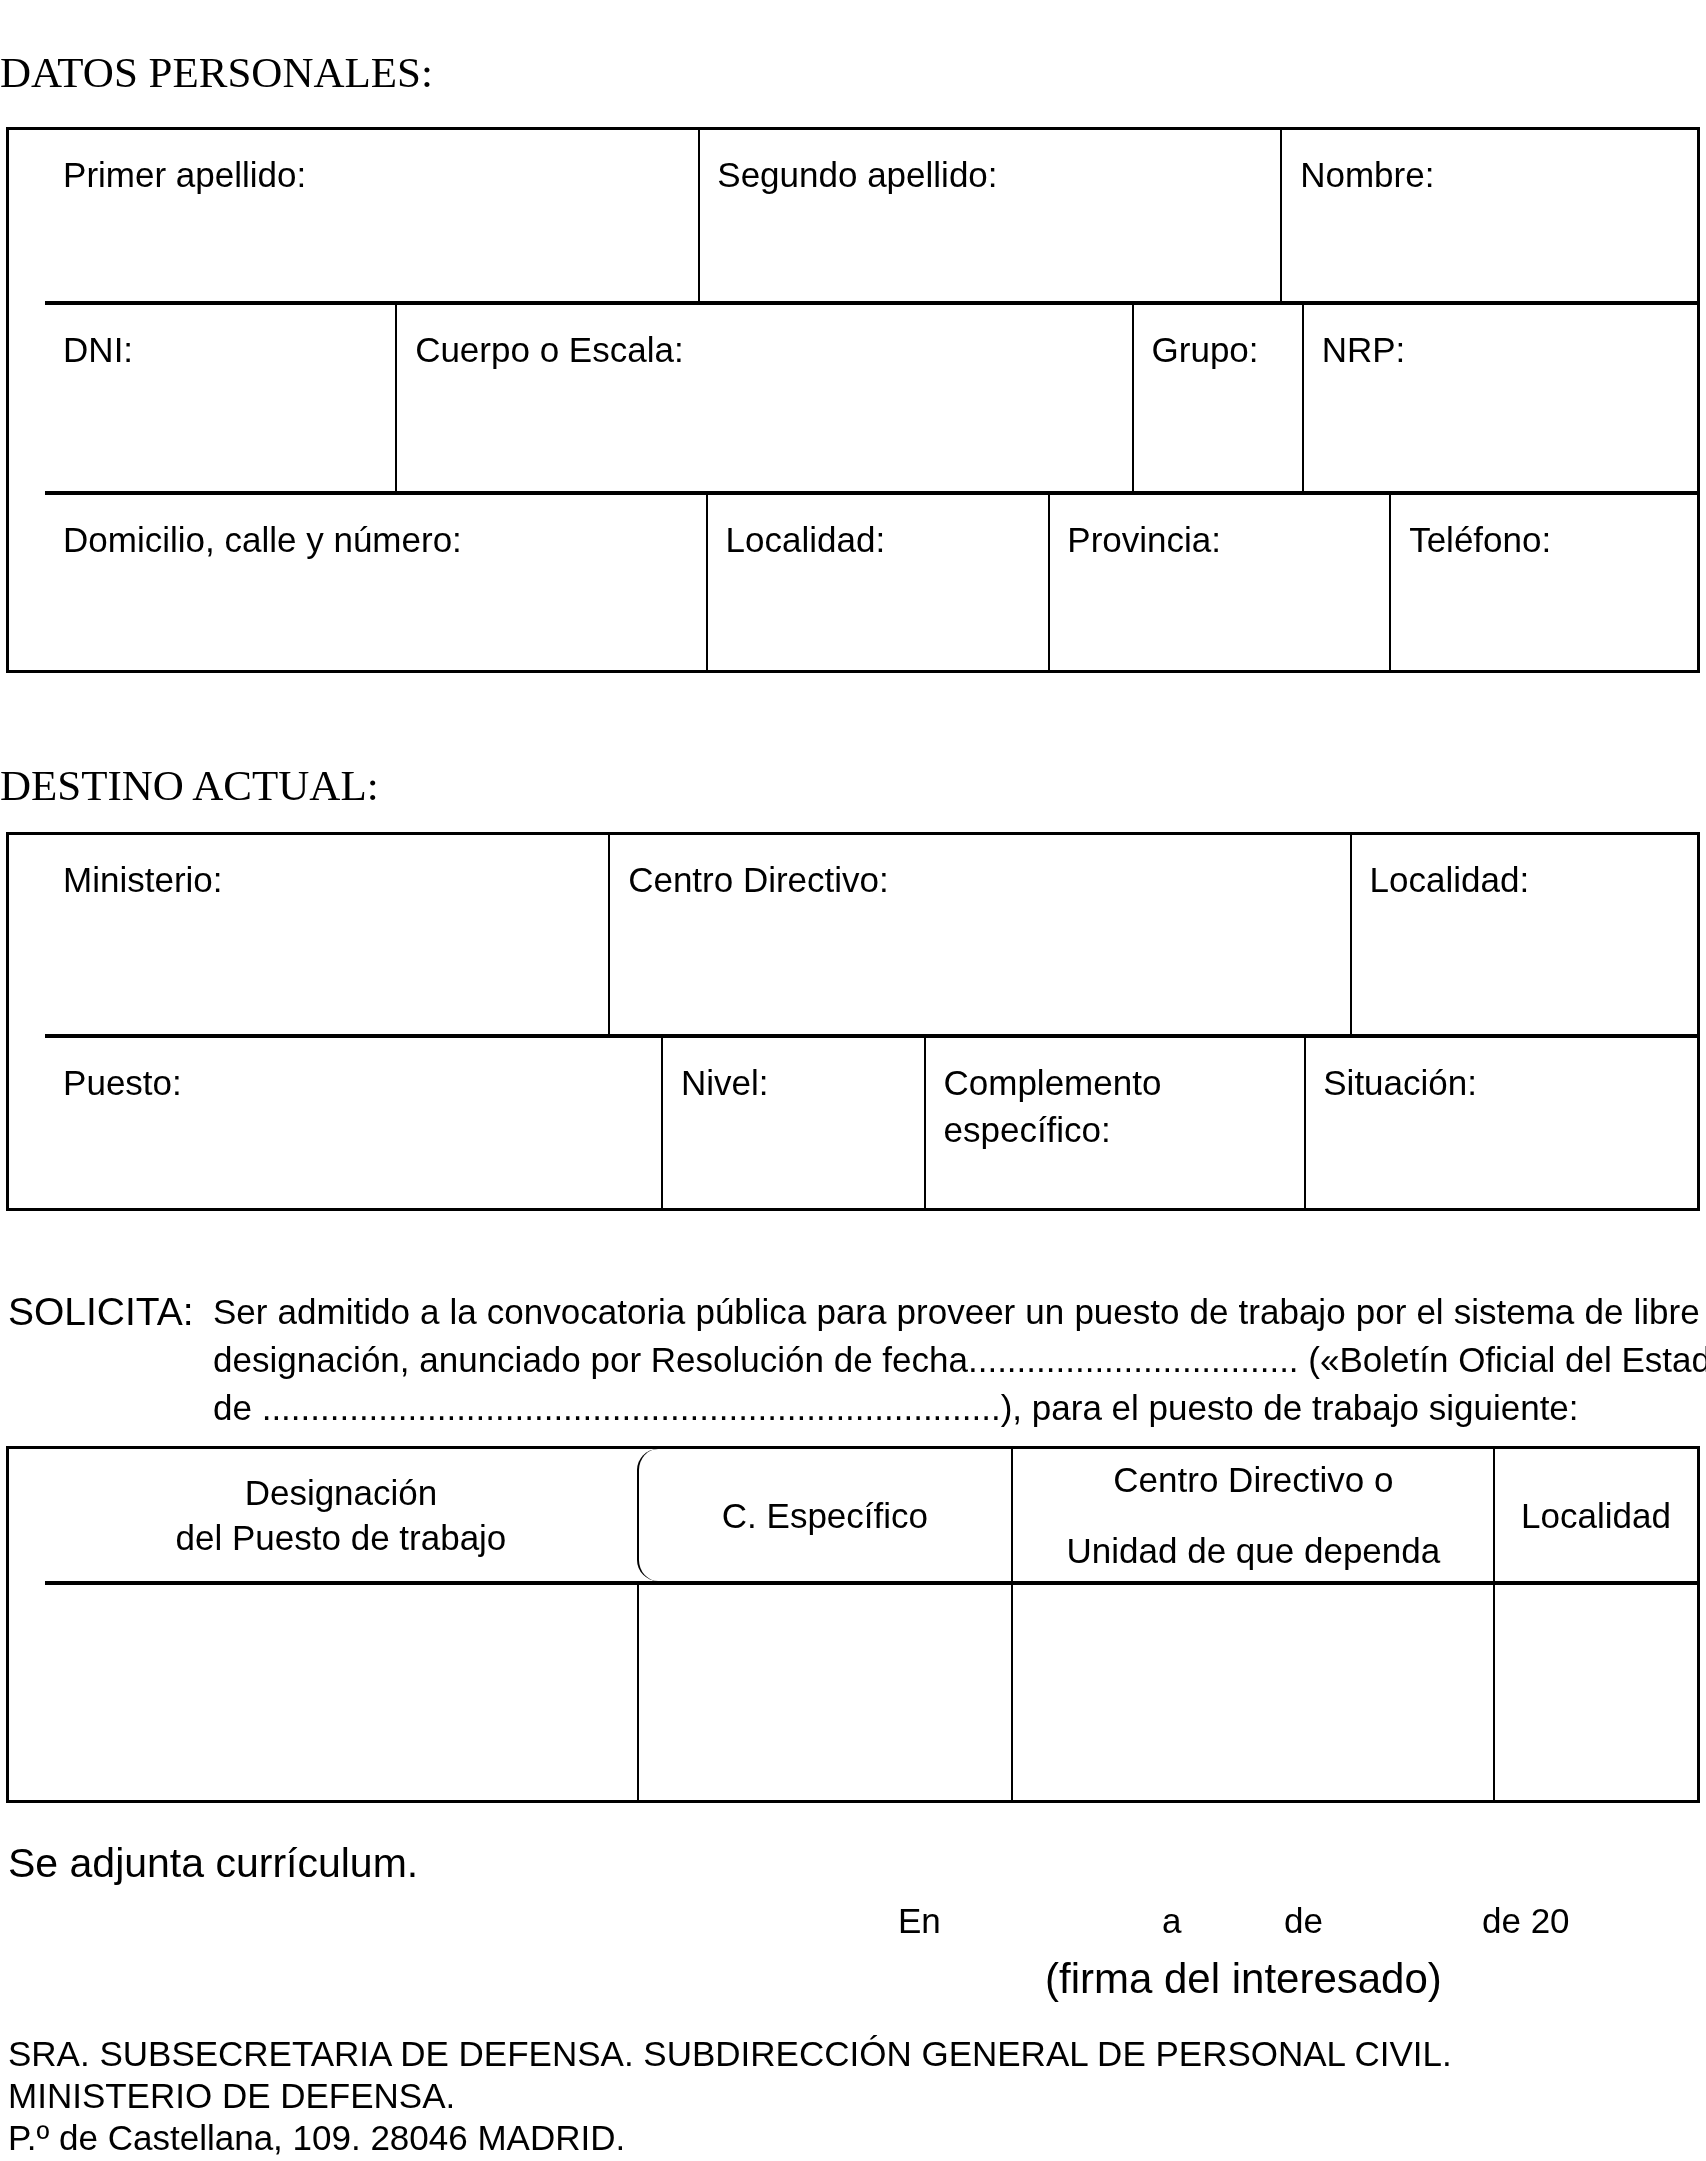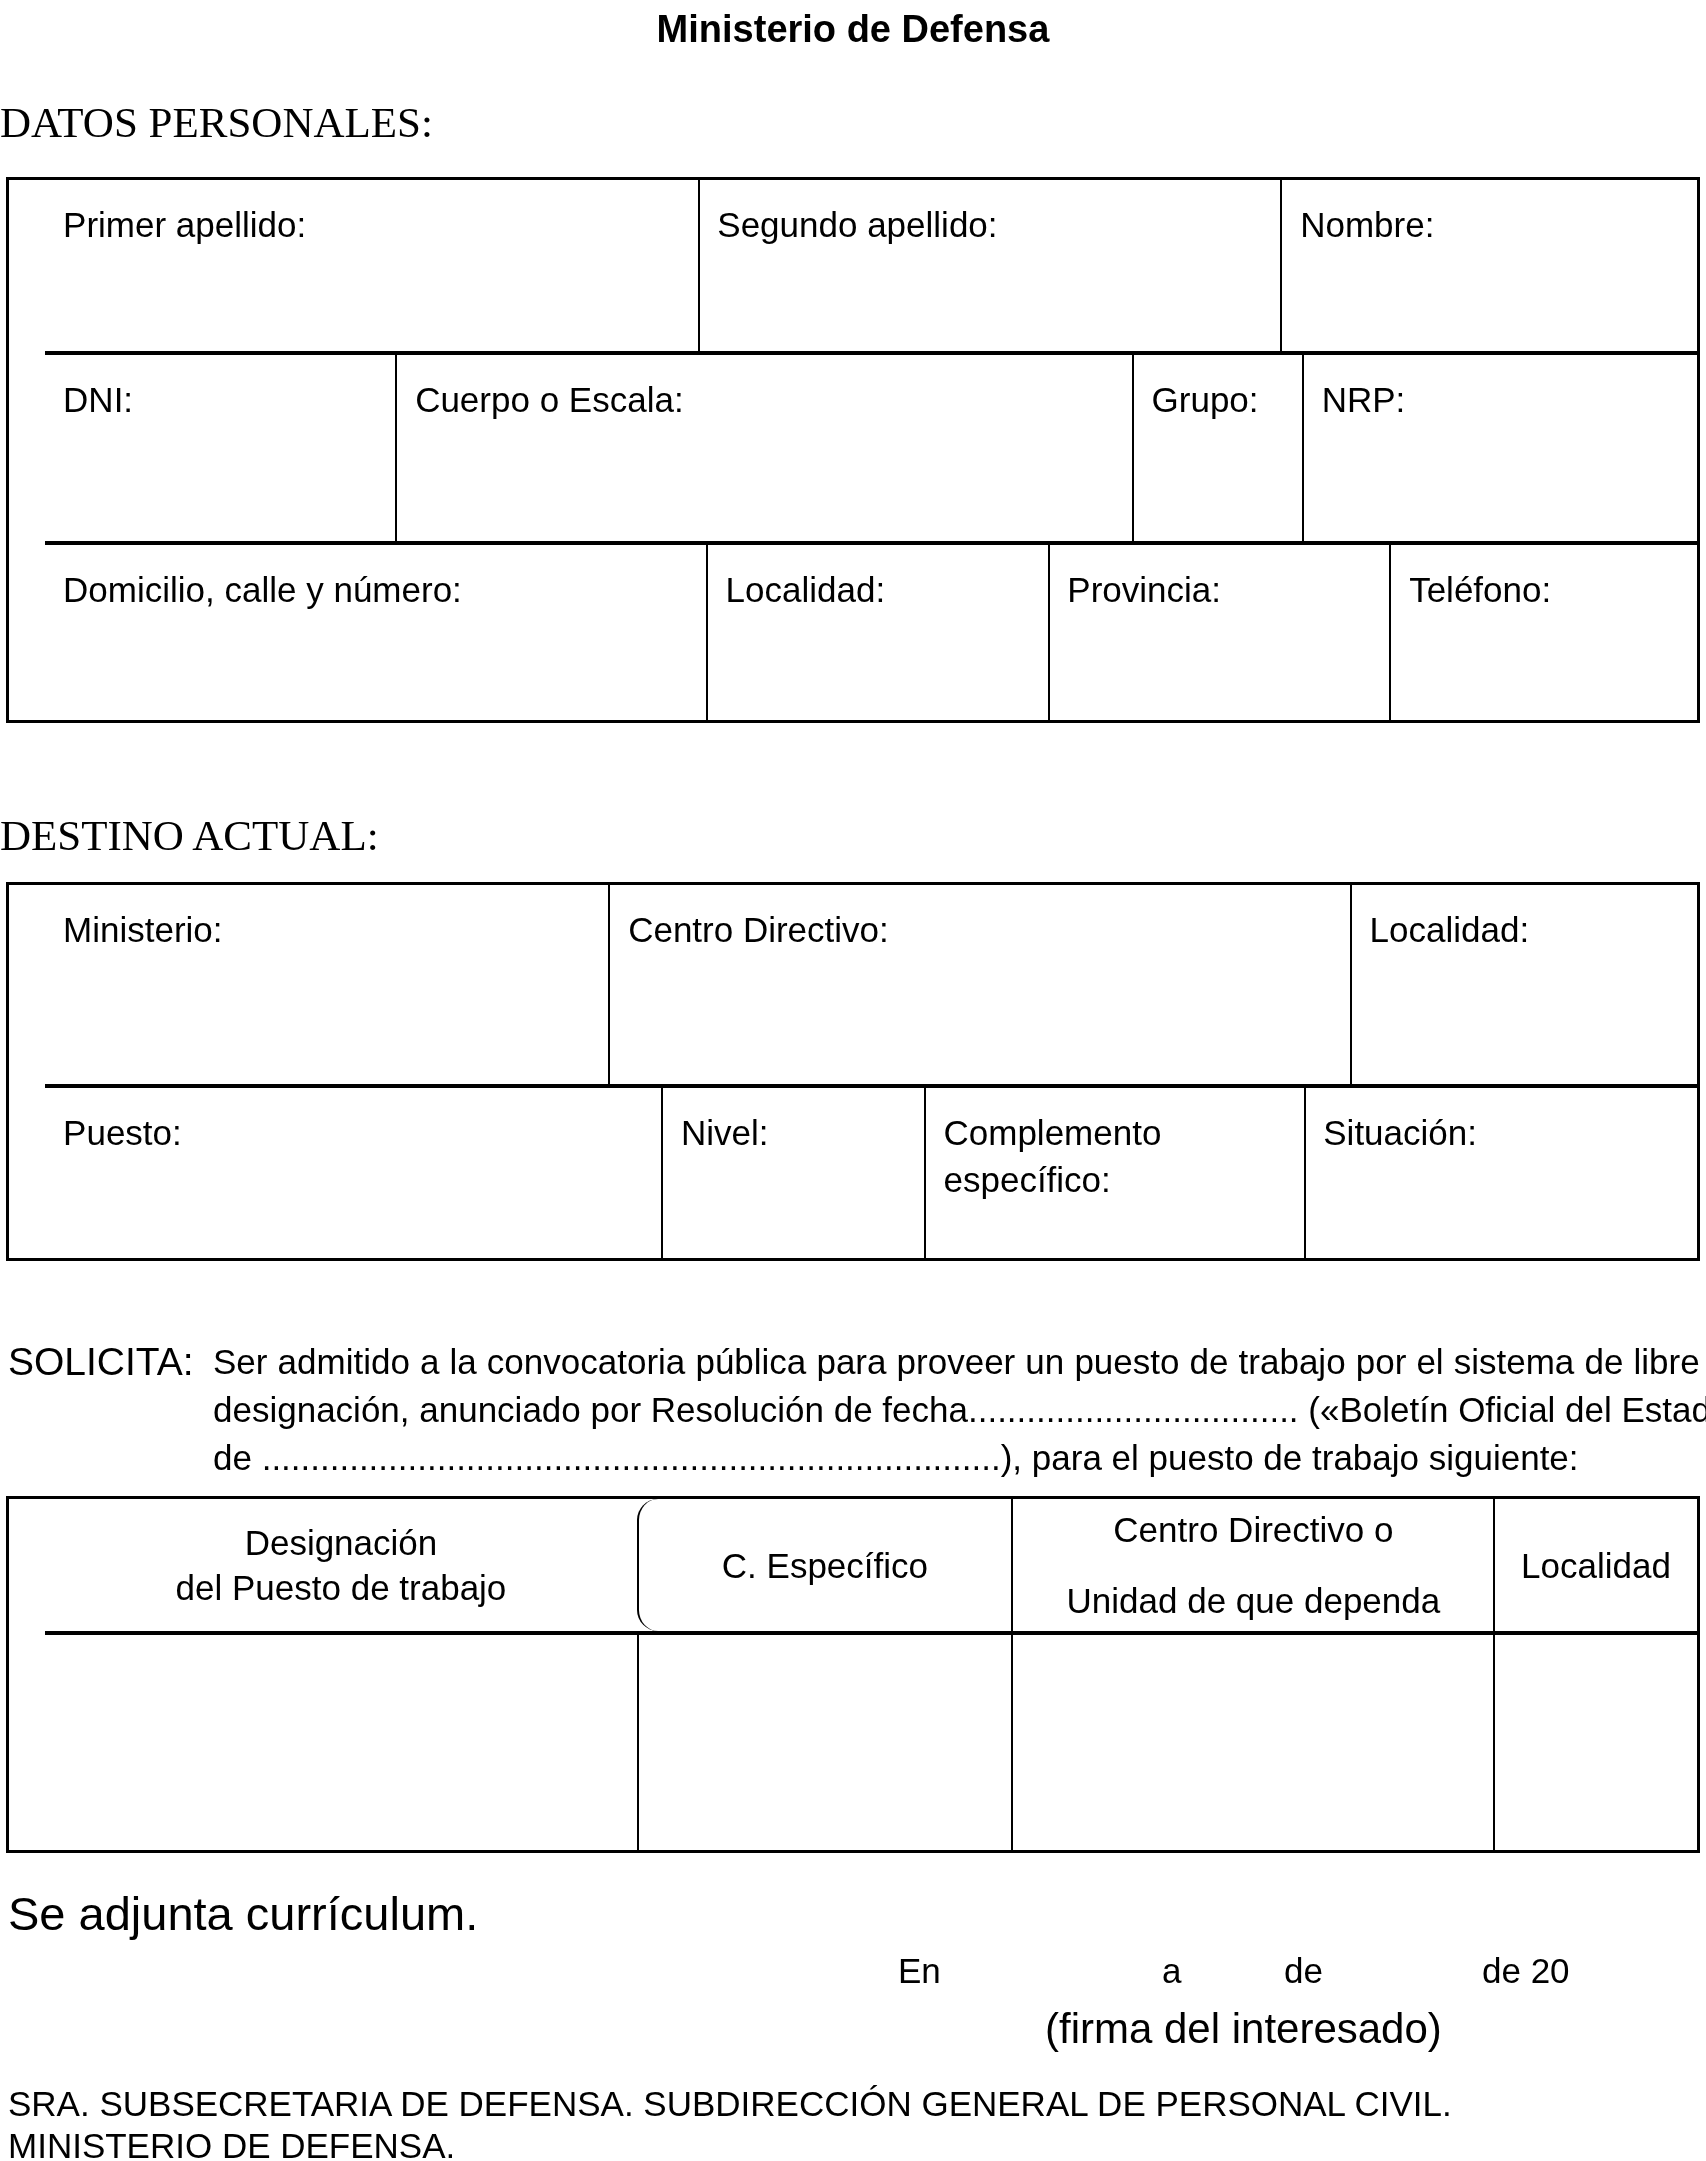--- a/index.html
+++ b/index.html
@@ -59,21 +59,21 @@
     text-align:center;
     padding:8px 4.8px;
     font-size:35px;line-height:45px;
   }
   .hdr-cell + .hdr-cell{border-left:2.4px solid #000;}
   .blank-cell{box-sizing:border-box;}
   .blank-cell + .blank-cell{border-left:2.4px solid #000;}
   
   .adjunta{
     margin:39px 0 0 8px;
-    font-size:47px;line-height:43px;
+    font-size:41px;line-height:43px;
   }
   .dateline{
     position:relative;
     height:48px;
     margin-top:11.2px;
     font-size:35px;line-height:48px;
   }
   .dateline span{position:absolute;top:0;}
   .d-en{left:898px;}
   .d-a{left:1162px;}
@@ -87,21 +87,20 @@
     margin:32px 0 0 8px;
     font-size:35px;line-height:42px;
   }
   .dest div{white-space:nowrap;}
 </style>
 </head>
 <body>
 
 <div class="page">
 
-  <div class="doc-title">Ministerio de Defensa</div>
 
   <div class="section-heading">DATOS PERSONALES:</div>
 
   <div class="ftable">
     <div class="frow" style="min-height:171px;">
       <div class="fcell" style="width:39.5%;"><span>Primer apellido:</span></div>
       <div class="fcell" style="width:35.3%;"><span>Segundo apellido:</span></div>
       <div class="fcell" style="width:25.2%;"><span>Nombre:</span></div>
     </div>
     <div class="frow" style="min-height:186px;">

